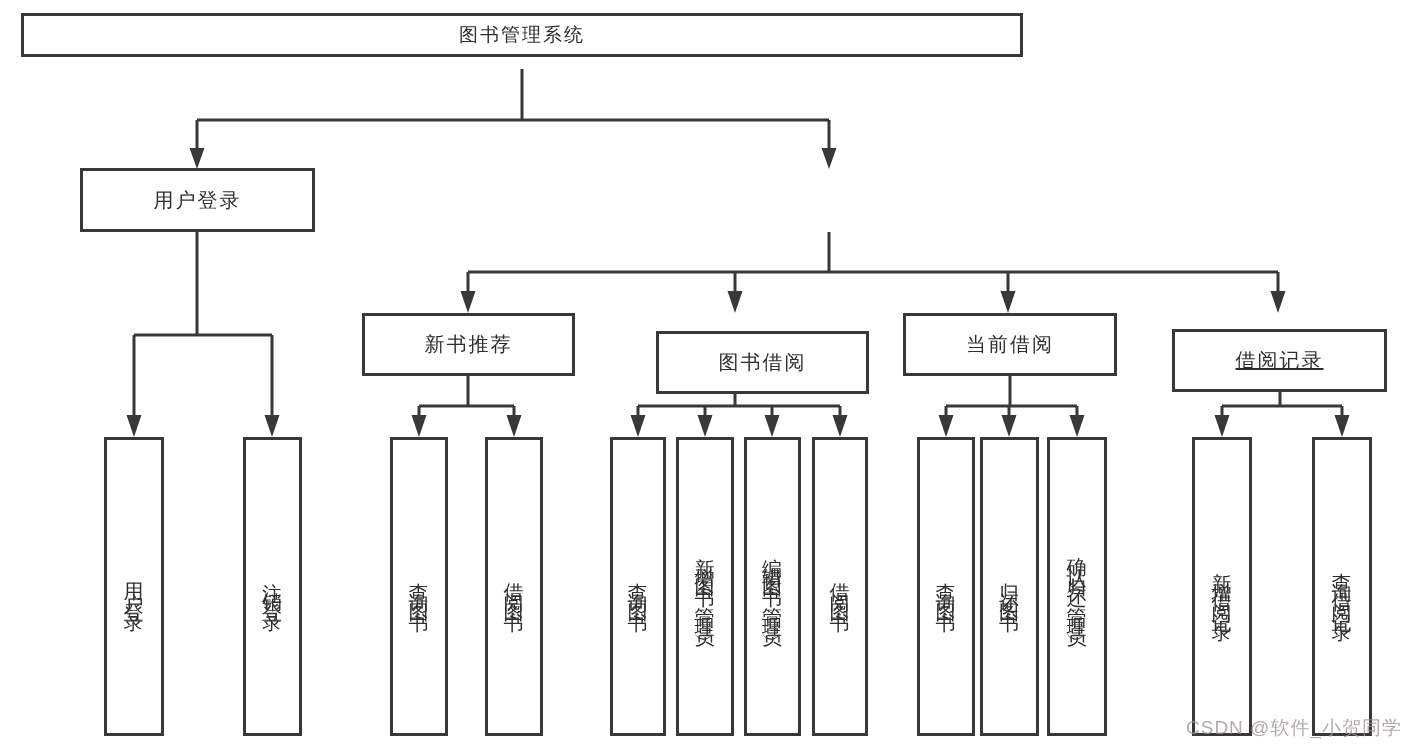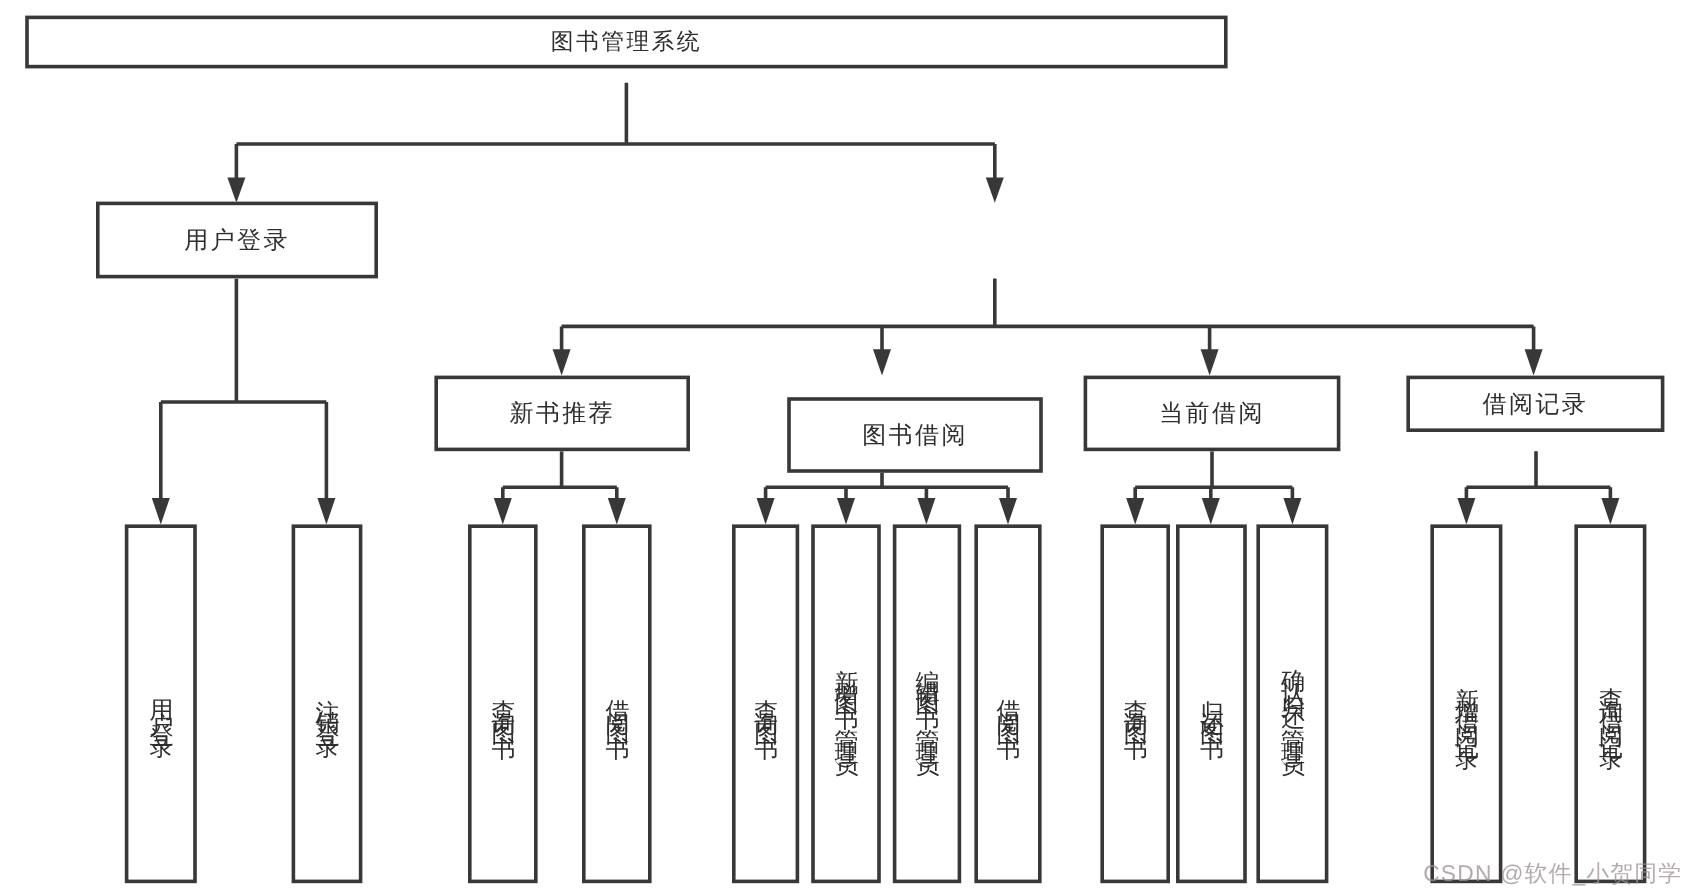--- a/index.html
+++ b/index.html
@@ -33,21 +33,21 @@
   }
   
   #n-root{left:21px;top:13px;width:1002px;height:44px;text-align:right;}
   
   #n-user-login{left:80px;top:168px;width:235px;height:64px;}
   #n-book-mgmt{left:712px;top:169px;width:235px;height:63px;}
   
   #n-new-book-rec{left:362px;top:313px;width:213px;height:63px;}
   #n-book-borrow{left:629px;top:331px;width:213px;height:63px;margin-left:27px;}
   #n-current-borrow{left:903px;top:313px;width:214px;height:63px;}
-  #n-borrow-records{left:1172px;top:313px;width:215px;height:47px;}
+  #n-borrow-records{left:1172px;top:329px;width:215px;height:63px;text-decoration:underline;}
   
   .vert{top:437px;height:299px;}
   #n-leaf-user-login{left:104px;width:60px;}
   #n-leaf-logout{left:243px;width:59px;}
   #n-leaf-query-a{left:390px;width:58px;}
   #n-leaf-borrow-a{left:485px;width:58px;}
   #n-leaf-query-b{left:610px;width:56px;}
   #n-leaf-add-books{left:676px;width:58px;}
   #n-leaf-edit-books{left:744px;width:57px;}
   #n-leaf-borrow-b{left:812px;width:56px;}

